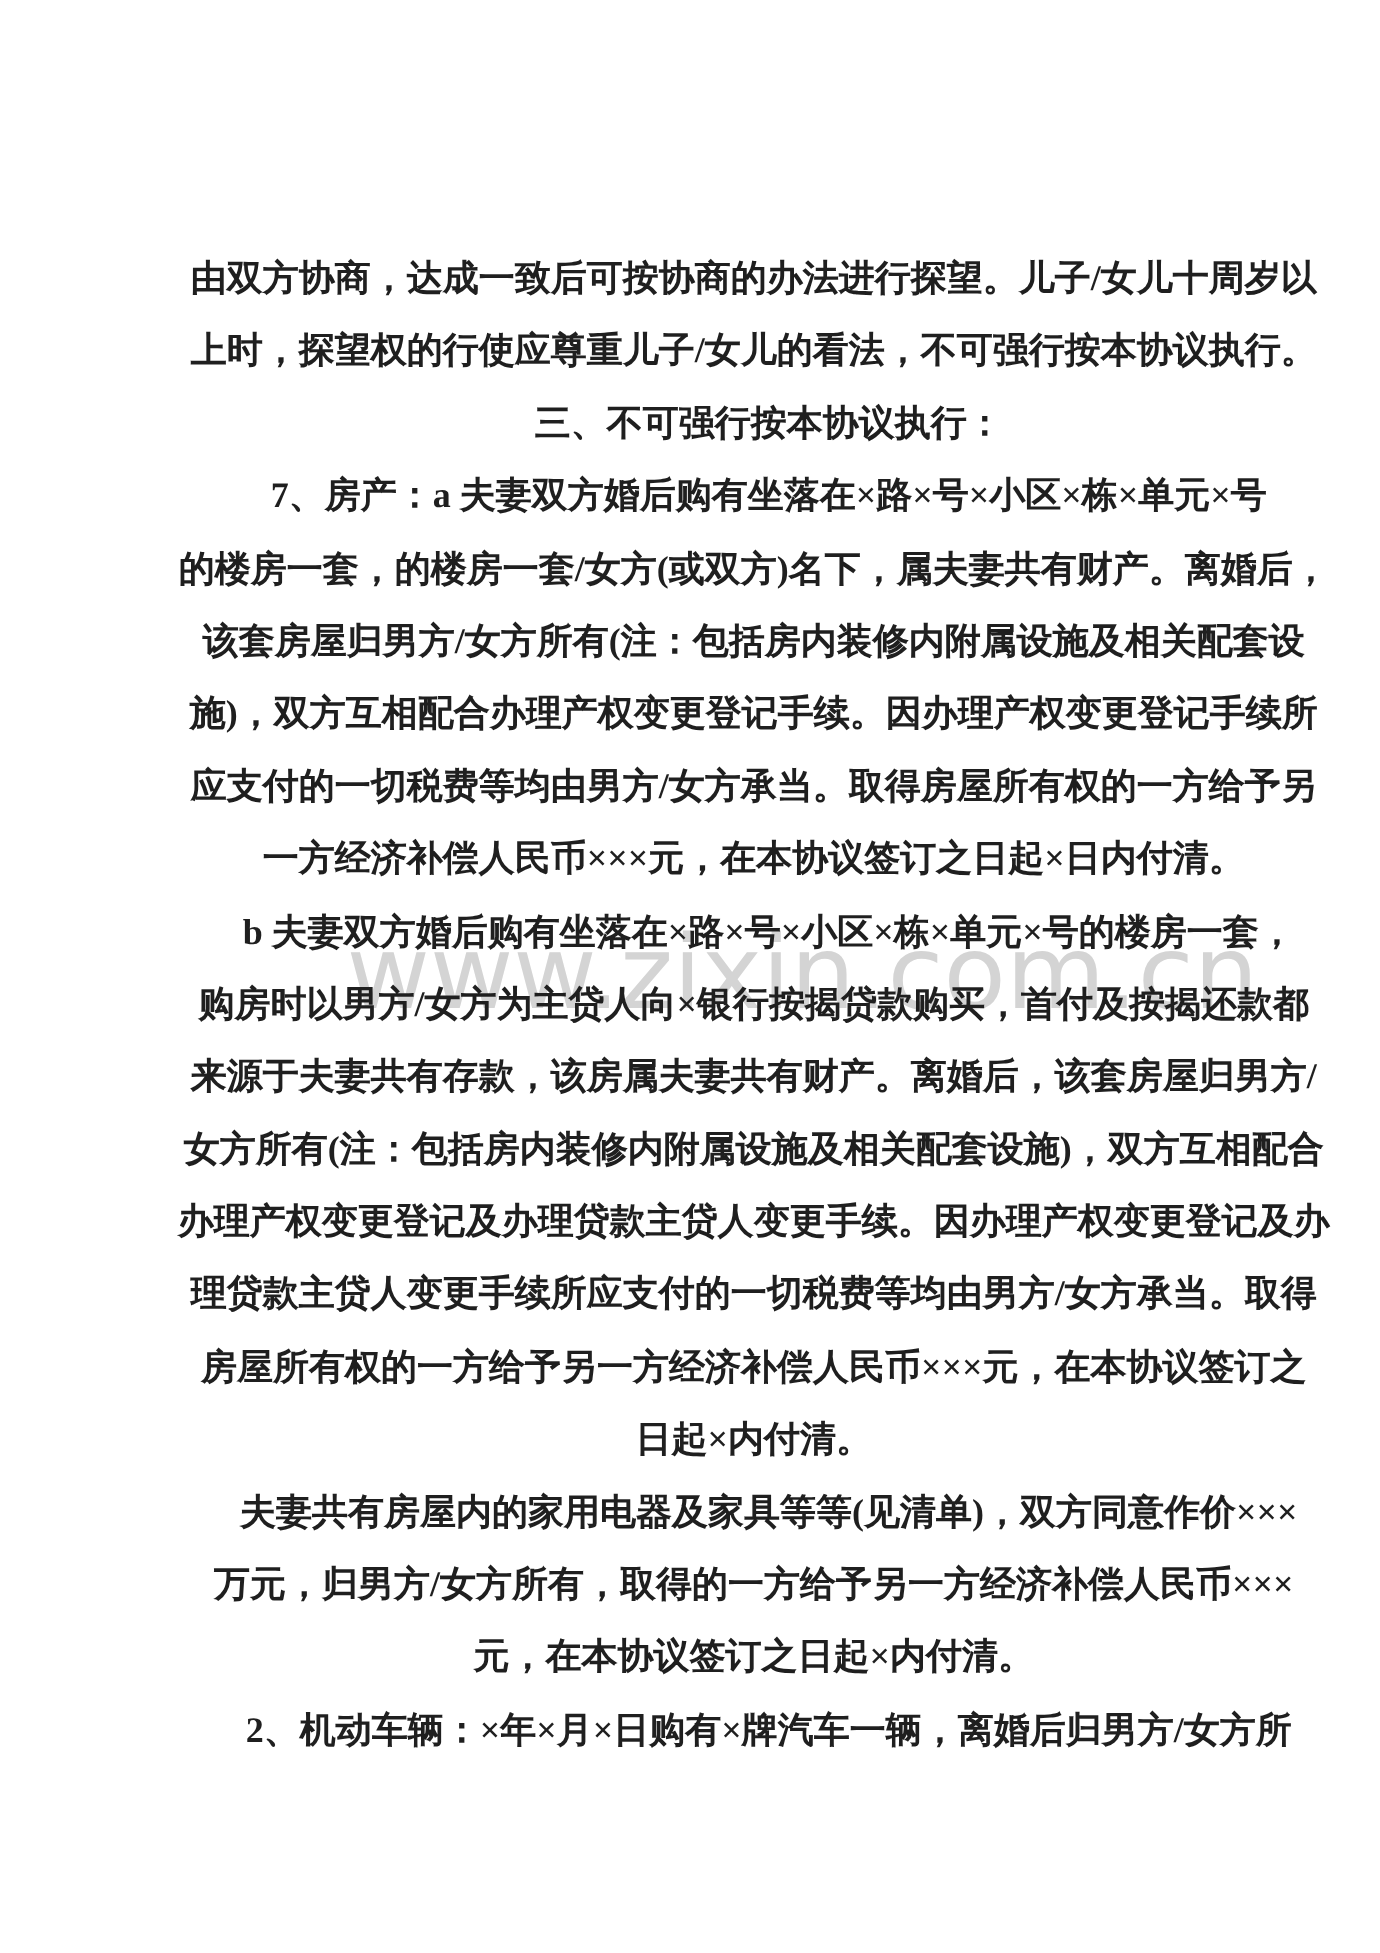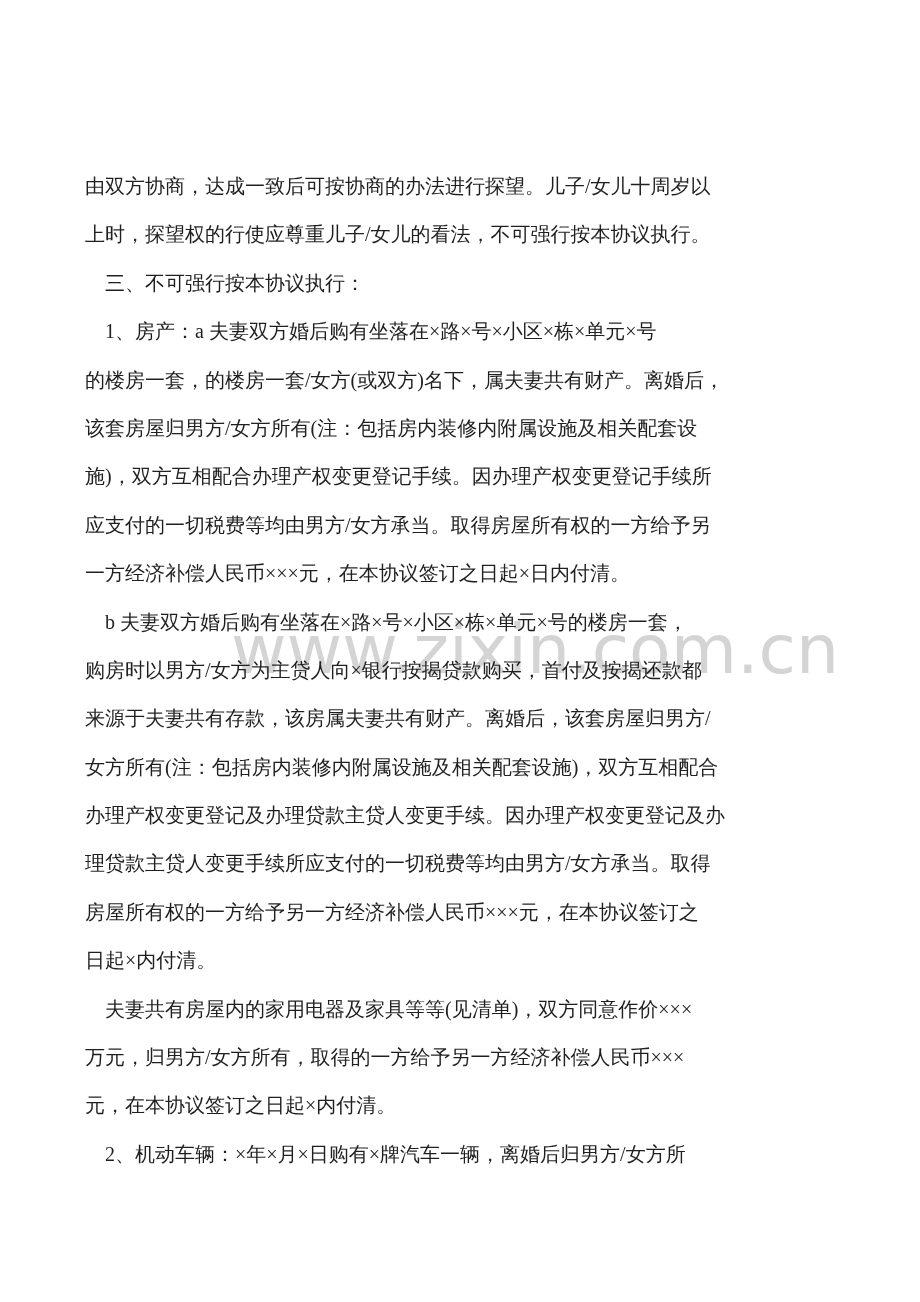--- a/index.html
+++ b/index.html
@@ -28,22 +28,23 @@
     z-index: 1;
     user-select: none;
   }
   .content {
     position: absolute;
     left: 85px;
     top: 162px;
     width: 835px;
     z-index: 2;
     color: #1f1f1f;
-    font-size: 20px;
-    font-weight: 400;
+    font-size: 24px;
+    font-weight: 700;
+    text-align: center;
   }
   .line {
     height: 48.4px;
     line-height: 48.4px;
     white-space: nowrap;
   }
   .line.indent {
     padding-left: 20px;
   }
 </style>
@@ -51,21 +52,21 @@
 <body>
 
 <div class="page">
 
   <div class="watermark">www.zixin.com.cn</div>
 
   <div class="content">
     <div class="line">由双方协商，达成一致后可按协商的办法进行探望。儿子/女儿十周岁以</div>
     <div class="line">上时，探望权的行使应尊重儿子/女儿的看法，不可强行按本协议执行。</div>
     <div class="line indent">三、不可强行按本协议执行：</div>
-    <div class="line indent">1、房产：a 夫妻双方婚后购有坐落在×路×号×小区×栋×单元×号</div>
+    <div class="line indent">7、房产：a 夫妻双方婚后购有坐落在×路×号×小区×栋×单元×号</div>
     <div class="line">的楼房一套，的楼房一套/女方(或双方)名下，属夫妻共有财产。离婚后，</div>
     <div class="line">该套房屋归男方/女方所有(注：包括房内装修内附属设施及相关配套设</div>
     <div class="line">施)，双方互相配合办理产权变更登记手续。因办理产权变更登记手续所</div>
     <div class="line">应支付的一切税费等均由男方/女方承当。取得房屋所有权的一方给予另</div>
     <div class="line">一方经济补偿人民币×××元，在本协议签订之日起×日内付清。</div>
     <div class="line indent">b 夫妻双方婚后购有坐落在×路×号×小区×栋×单元×号的楼房一套，</div>
     <div class="line">购房时以男方/女方为主贷人向×银行按揭贷款购买，首付及按揭还款都</div>
     <div class="line">来源于夫妻共有存款，该房属夫妻共有财产。离婚后，该套房屋归男方/</div>
     <div class="line">女方所有(注：包括房内装修内附属设施及相关配套设施)，双方互相配合</div>
     <div class="line">办理产权变更登记及办理贷款主贷人变更手续。因办理产权变更登记及办</div>

